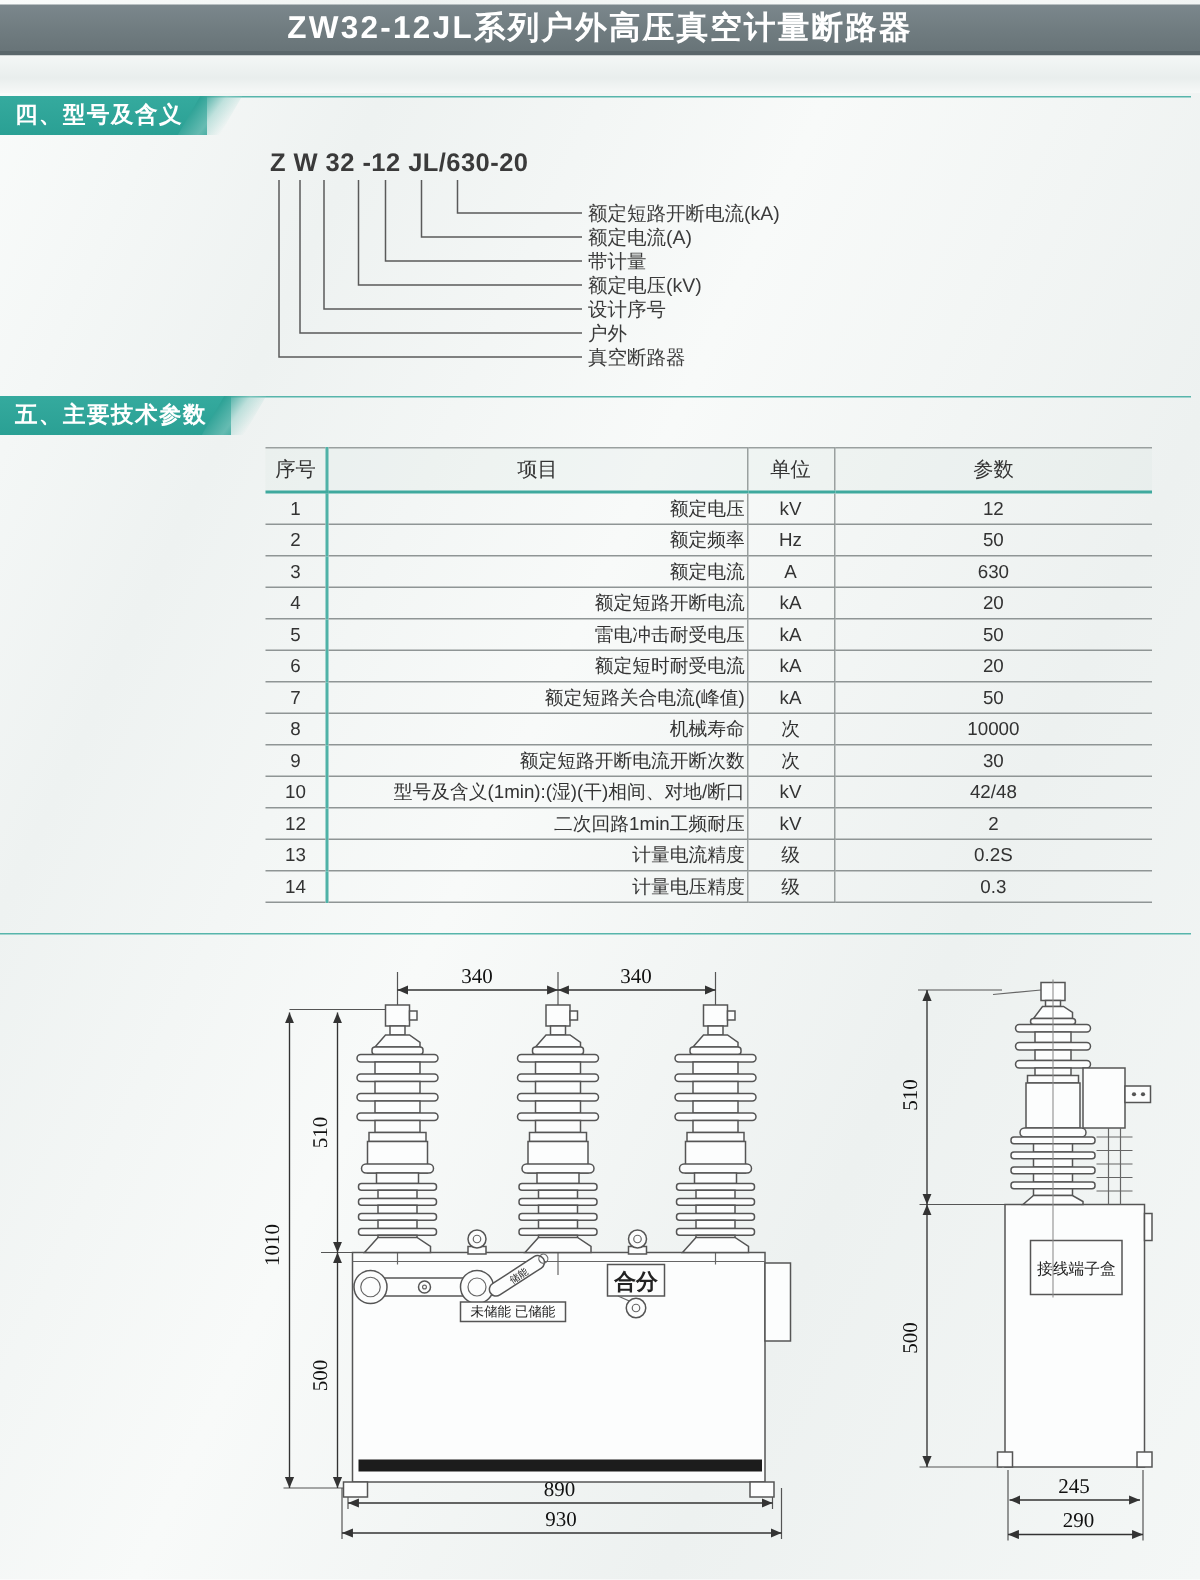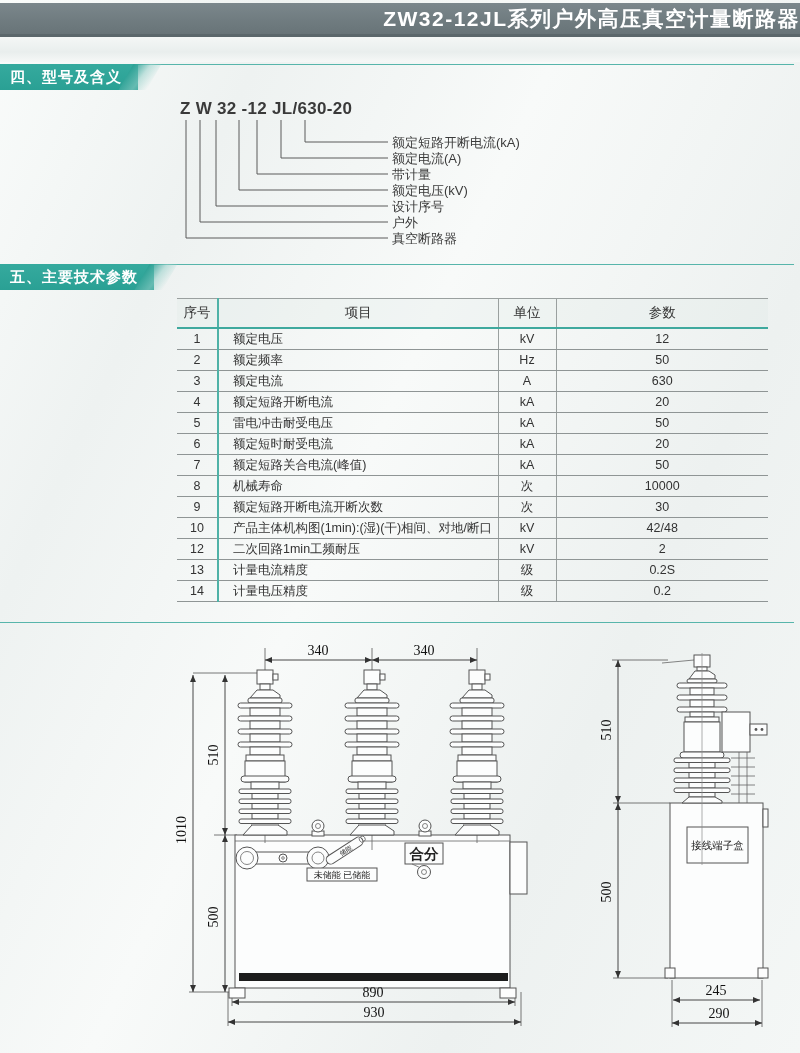--- a/index.html
+++ b/index.html
@@ -7,21 +7,21 @@
     position:relative;width:800px;height:1053px;overflow:hidden;
     font-family:"Liberation Sans",sans-serif;color:#333;
     background:
       linear-gradient(115deg,#fafcfb 0%,#eef2f1 22%,#f8faf9 45%,#edf1f0 72%,#f4f7f6 100%);
   }
   
   .title-bar{
     position:absolute;top:3px;left:0;width:800px;height:31px;
     background:linear-gradient(180deg,#7b878c 0%,#6e7a7e 65%,#687478);
     border-bottom:3px solid #5b676b;
-    color:#fff;text-align:right;line-height:31px;
+    color:#fff;text-align:center;line-height:31px;
     font-size:21px;font-weight:600;letter-spacing:1.5px;
   }
   .under-band{
     position:absolute;top:37px;left:0;width:800px;height:25px;
     background:linear-gradient(180deg,#f4f7f6,#e9eeed 60%,#f6f8f7);
   }
   
   .sec-rule{position:absolute;left:0;width:794px;border-top:1px solid #57b5ab;height:0;}
   .sec-head{
     position:absolute;left:0;height:26px;line-height:26px;
@@ -50,21 +50,21 @@
     height:26px;font-weight:400;font-size:13.5px;text-align:center;
     border-top:1px solid #9aa09f;border-bottom:2px solid #3fa99e;
     background:rgba(220,230,228,.25);
   }
   .params-table td{
     height:18px;font-size:12.5px;text-align:center;
     border-bottom:1px solid #8f9595;white-space:nowrap;
   }
   .params-table th:first-child,.params-table td:first-child{border-right:2px solid #4fb2a7;margin-top:48px;}
   .params-table th:nth-child(2){border-right:1px solid #9aa09f;}
-  .params-table td:nth-child(2){border-right:1px solid #9aa09f;text-align:left;padding-left:14px;}
+  .params-table td:nth-child(2){border-right:1px solid #9aa09f;text-align:right;padding-left:14px;}
   .params-table th:nth-child(3),.params-table td:nth-child(3){border-right:1px solid #9aa09f;}
   
   .draw-svg{position:absolute;left:0;top:640px;}
   .dim{stroke:#333;stroke-width:.9;fill:none;}
   .ext{stroke:#555;stroke-width:.8;fill:none;}
   .dim-t{font-family:"Liberation Serif",serif;font-size:14px;fill:#111;text-anchor:middle;}
   .shape{stroke:#555;stroke-width:1;fill:#fcfdfd;}
   .thin{stroke:#666;stroke-width:.8;fill:none;}
   .cjk-s{font-size:9px;fill:#222;text-anchor:middle;}
 </style>
@@ -167,41 +167,41 @@
           <td>10000</td>
         </tr>
       <tr>
           <td>9</td>
           <td>额定短路开断电流开断次数</td>
           <td>次</td>
           <td>30</td>
         </tr>
       <tr>
           <td>10</td>
-          <td>产品主体机构图(1min):(湿)(干)相间、对地/断口</td>
+          <td>型号及含义(1min):(湿)(干)相间、对地/断口</td>
           <td>kV</td>
           <td>42/48</td>
         </tr>
       <tr>
           <td>12</td>
           <td>二次回路1min工频耐压</td>
           <td>kV</td>
           <td>2</td>
         </tr>
       <tr>
           <td>13</td>
           <td>计量电流精度</td>
           <td>级</td>
           <td>0.2S</td>
         </tr>
       <tr>
           <td>14</td>
           <td>计量电压精度</td>
           <td>级</td>
-          <td>0.2</td>
+          <td>0.3</td>
         </tr>
     </tbody>
   </table>
 
   <div class="sec-rule" id="rule6"></div>
 
   <svg class="draw-svg" width="800" height="410" viewBox="0 0 800 410">
     <defs>
       <marker id="ar" viewBox="0 0 10 10" refX="9" refY="5" markerWidth="9" markerHeight="9" orient="auto-start-reverse">
         <path d="M0,1.2 L9,5 L0,8.8 z" fill="#333"></path>

